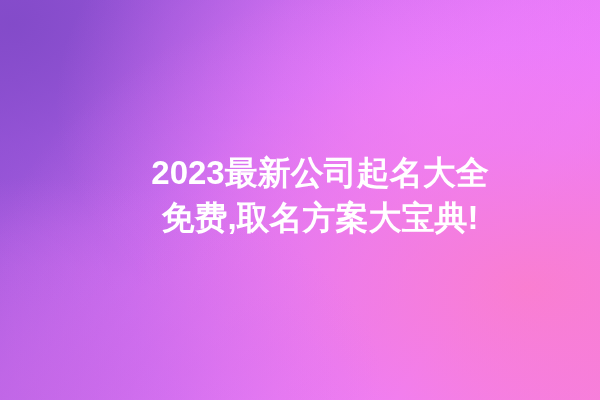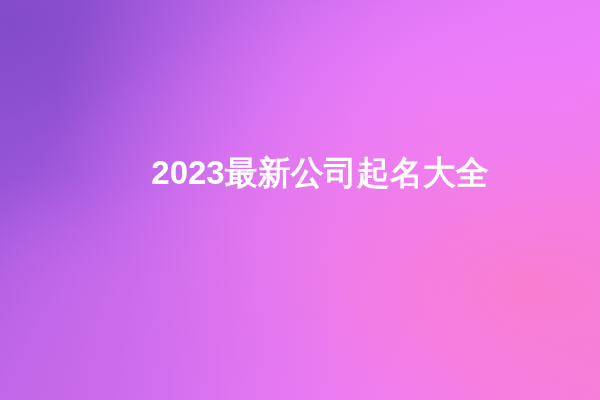--- a/index.html
+++ b/index.html
@@ -107,15 +107,16 @@
 <div id="banner">
 
   <div class="bg-base"></div>
   <div class="bg-bloom-purple"></div>
   <div class="bg-bloom-magenta"></div>
   <div class="bg-bloom-right"></div>
   <div class="bg-bloom-lilac"></div>
 
   <div class="headline">
     <span class="headline-line">2023最新公司起名大全</span>
+    <span class="headline-line">免费,取名方案大宝典!</span>
   </div>
 
 </div>
 
 </body></html>

